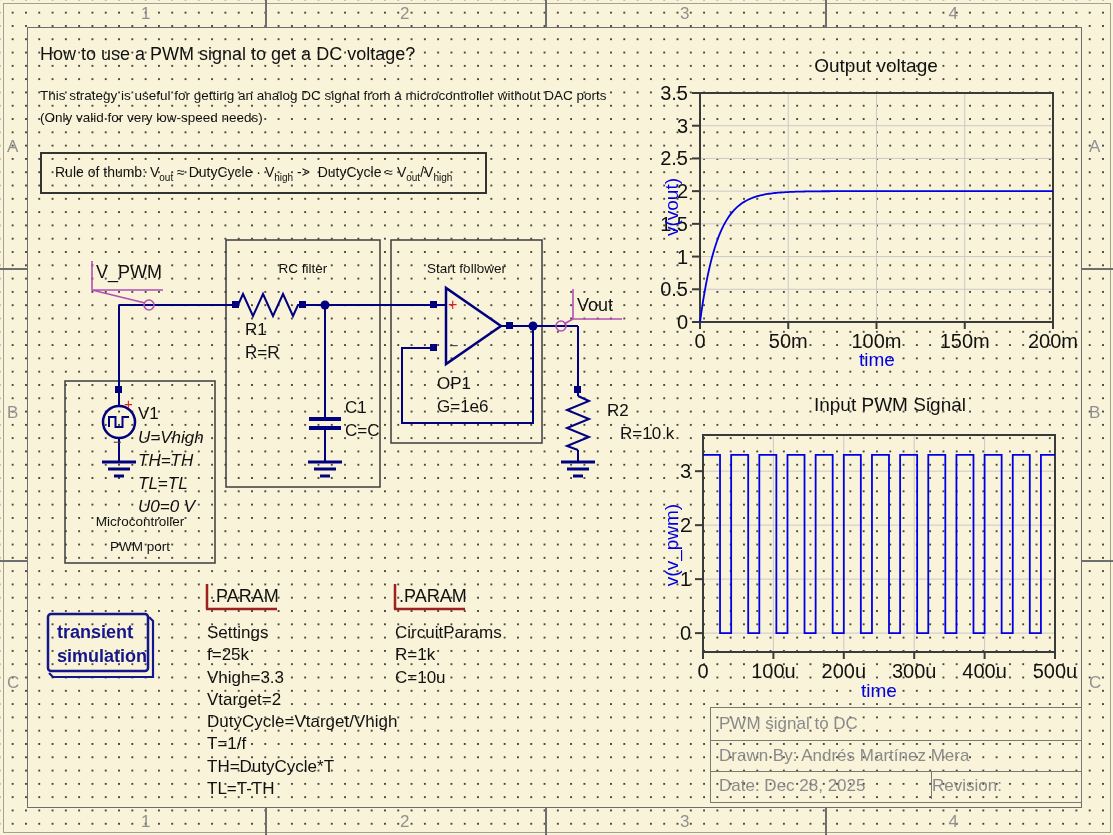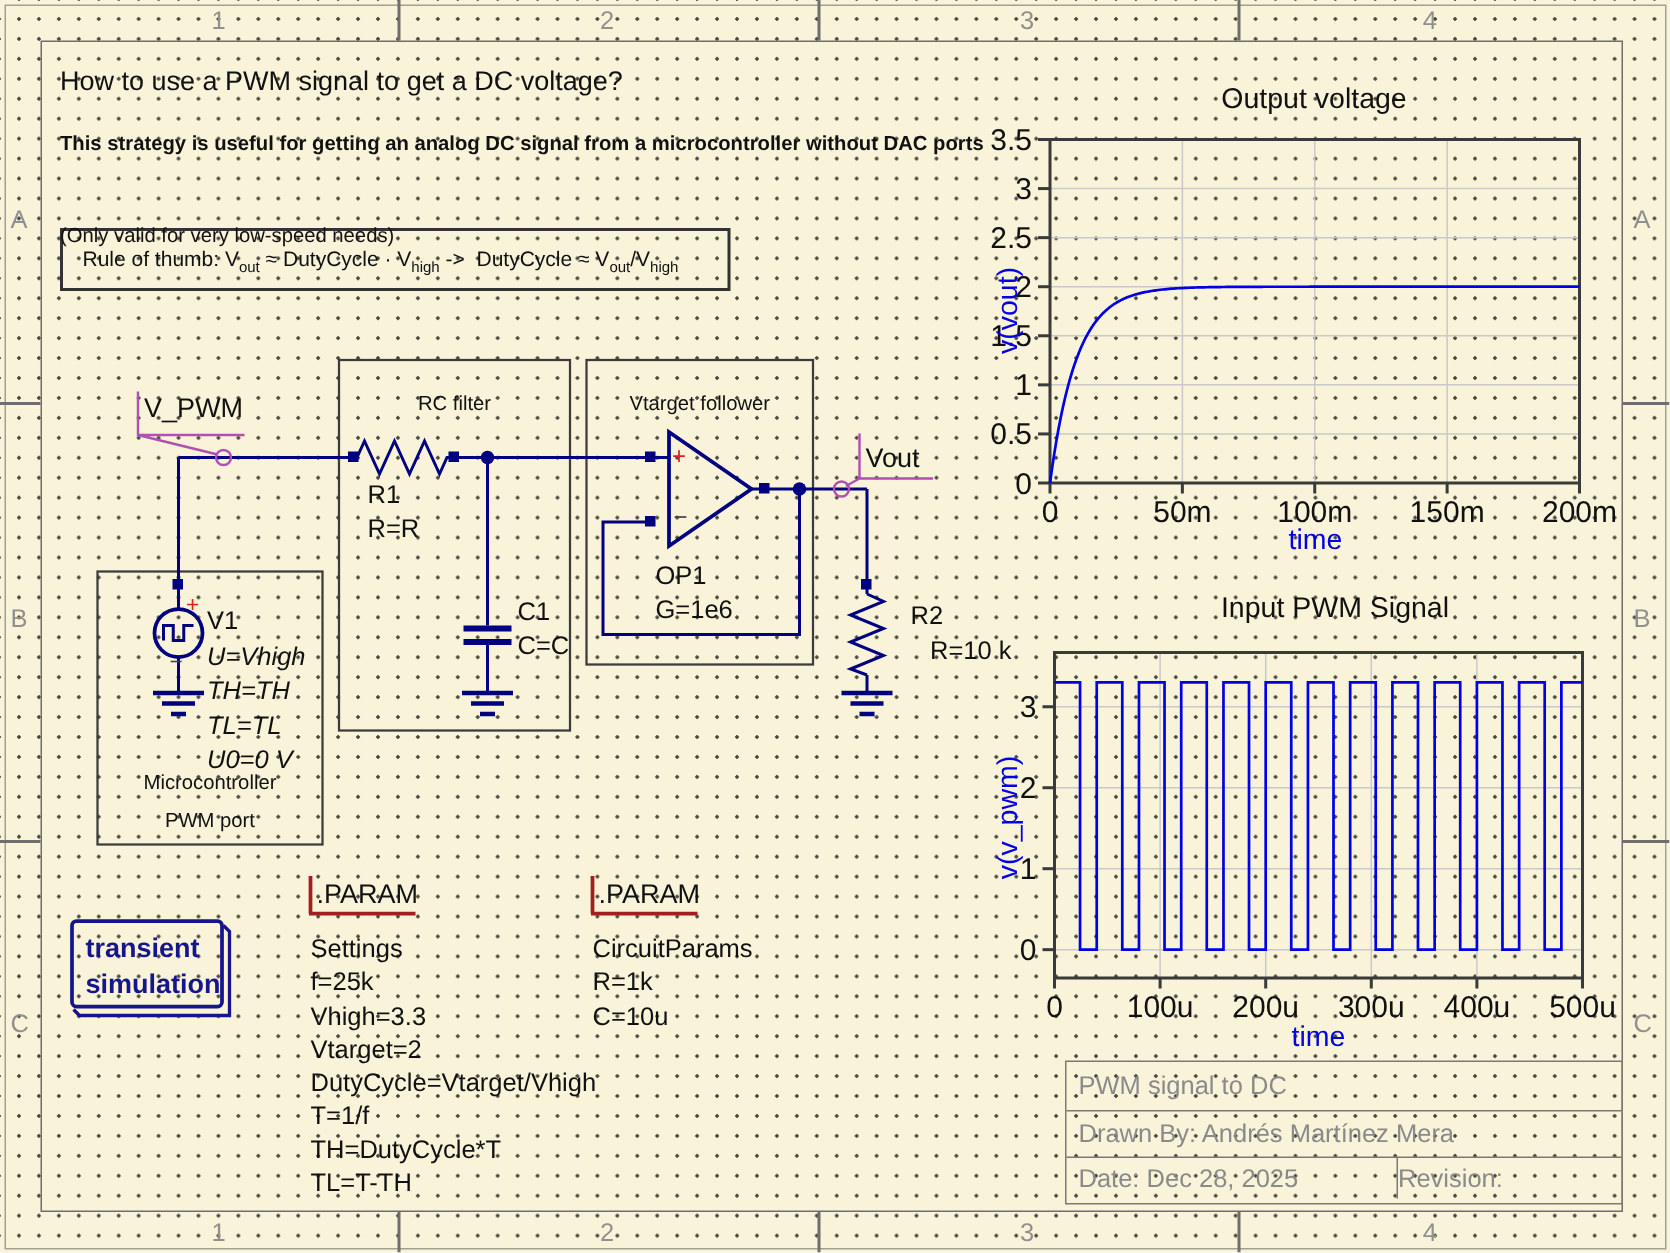--- a/index.html
+++ b/index.html
@@ -226,29 +226,29 @@
         <line x1="695" y1="471.1666666666667" x2="703" y2="471.1666666666667" stroke="#3a3a3a" stroke-width="2"></line>
         <text x="691" y="478.1666666666667" text-anchor="end" font-size="20" fill="#111">3</text>
         <text x="890" y="411" text-anchor="middle" font-size="19" fill="#111">Input PWM Signal</text>
         <text x="879" y="697" text-anchor="middle" font-size="19" fill="#0000e6">time</text>
         <text text-anchor="middle" font-size="19" fill="#0000e6" transform="translate(678,545) rotate(-90)">v(v_pwm)</text>
         <polyline points="703,454.9726368159204 720.0368,454.9726368159204 720.0368,633.1069651741294 731.16,633.1069651741294 731.16,454.9726368159204 748.1968,454.9726368159204 748.1968,633.1069651741294 759.32,633.1069651741294 759.32,454.9726368159204 776.3568,454.9726368159204 776.3568,633.1069651741294 787.48,633.1069651741294 787.48,454.9726368159204 804.5168,454.9726368159204 804.5168,633.1069651741294 815.64,633.1069651741294 815.64,454.9726368159204 832.6768,454.9726368159204 832.6768,633.1069651741294 843.8,633.1069651741294 843.8,454.9726368159204 860.8368,454.9726368159204 860.8368,633.1069651741294 871.96,633.1069651741294 871.96,454.9726368159204 888.9968,454.9726368159204 888.9968,633.1069651741294 900.12,633.1069651741294 900.12,454.9726368159204 917.1568,454.9726368159204 917.1568,633.1069651741294 928.28,633.1069651741294 928.28,454.9726368159204 945.3168000000001,454.9726368159204 945.3168000000001,633.1069651741294 956.44,633.1069651741294 956.44,454.9726368159204 973.4767999999999,454.9726368159204 973.4767999999999,633.1069651741294 984.6,633.1069651741294 984.6,454.9726368159204 1001.6368,454.9726368159204 1001.6368,633.1069651741294 1012.76,633.1069651741294 1012.76,454.9726368159204 1029.7968,454.9726368159204 1029.7968,633.1069651741294 1040.92,633.1069651741294 1040.92,454.9726368159204 1055,454.9726368159204" fill="none" stroke="#0000e6" stroke-width="1.8"></polyline>
       </g>
     </svg>
 
   <div class="txt" style="left:40px;top:44px;font-size:18px;">How to use a PWM signal to get a DC voltage?</div>
-  <div class="txt" style="left:40px;top:88px;font-size:13.5px;font-weight:bold;">This strategy is useful for getting an analog DC signal from a microcontroller without DAC ports</div>
-  <div class="txt" style="left:40px;top:110px;font-size:13.5px;margin-top:39px;">(Only valid for very low-speed needs)</div>
+  <div class="txt" style="left:40px;top:88px;font-size:13.5px;">This strategy is useful for getting an analog DC signal from a microcontroller without DAC ports</div>
+  <div class="txt" style="left:40px;top:110px;font-size:13.5px;">(Only valid for very low-speed needs)</div>
   <div class="txt" style="left:55px;top:164px;font-size:14px;"><span>Rule of thumb: V</span><span class="sub">out</span><span> ≈ DutyCycle · V</span><span class="sub">high</span><span> -&gt;  DutyCycle ≈ V</span><span class="sub">out</span><span>/V</span><span class="sub">high</span></div>
 
   <div class="txt" style="left:96px;top:262px;font-size:18px;">V_PWM</div>
   <div class="txt" style="left:577px;top:295px;font-size:18px;">Vout</div>
 
   <div class="txt" style="left:226px;top:261px;width:154px;text-align:center;font-size:13.5px;">RC filter</div>
-  <div class="txt" style="left:391px;top:261px;width:151px;text-align:center;font-size:13.5px;">Vtarget follower</div>
+  <div class="txt" style="left:391px;top:261px;width:151px;text-align:center;font-size:13.5px;">Start follower</div>
 
   <div class="txt" style="left:245px;top:320px;font-size:17px;">R1</div>
   <div class="txt" style="left:245px;top:343px;font-size:17px;">R=R</div>
 
   <div class="txt" style="left:345px;top:398px;font-size:17px;">C1</div>
   <div class="txt" style="left:345px;top:421px;font-size:17px;">C=C</div>
 
   <div class="txt" style="left:448px;top:296px;font-size:16px;color:var(--plus-red);">+</div>
   <div class="txt" style="left:449px;top:337px;font-size:16px;color:#444;">−</div>
   <div class="txt" style="left:437px;top:374px;font-size:17px;">OP1</div>

